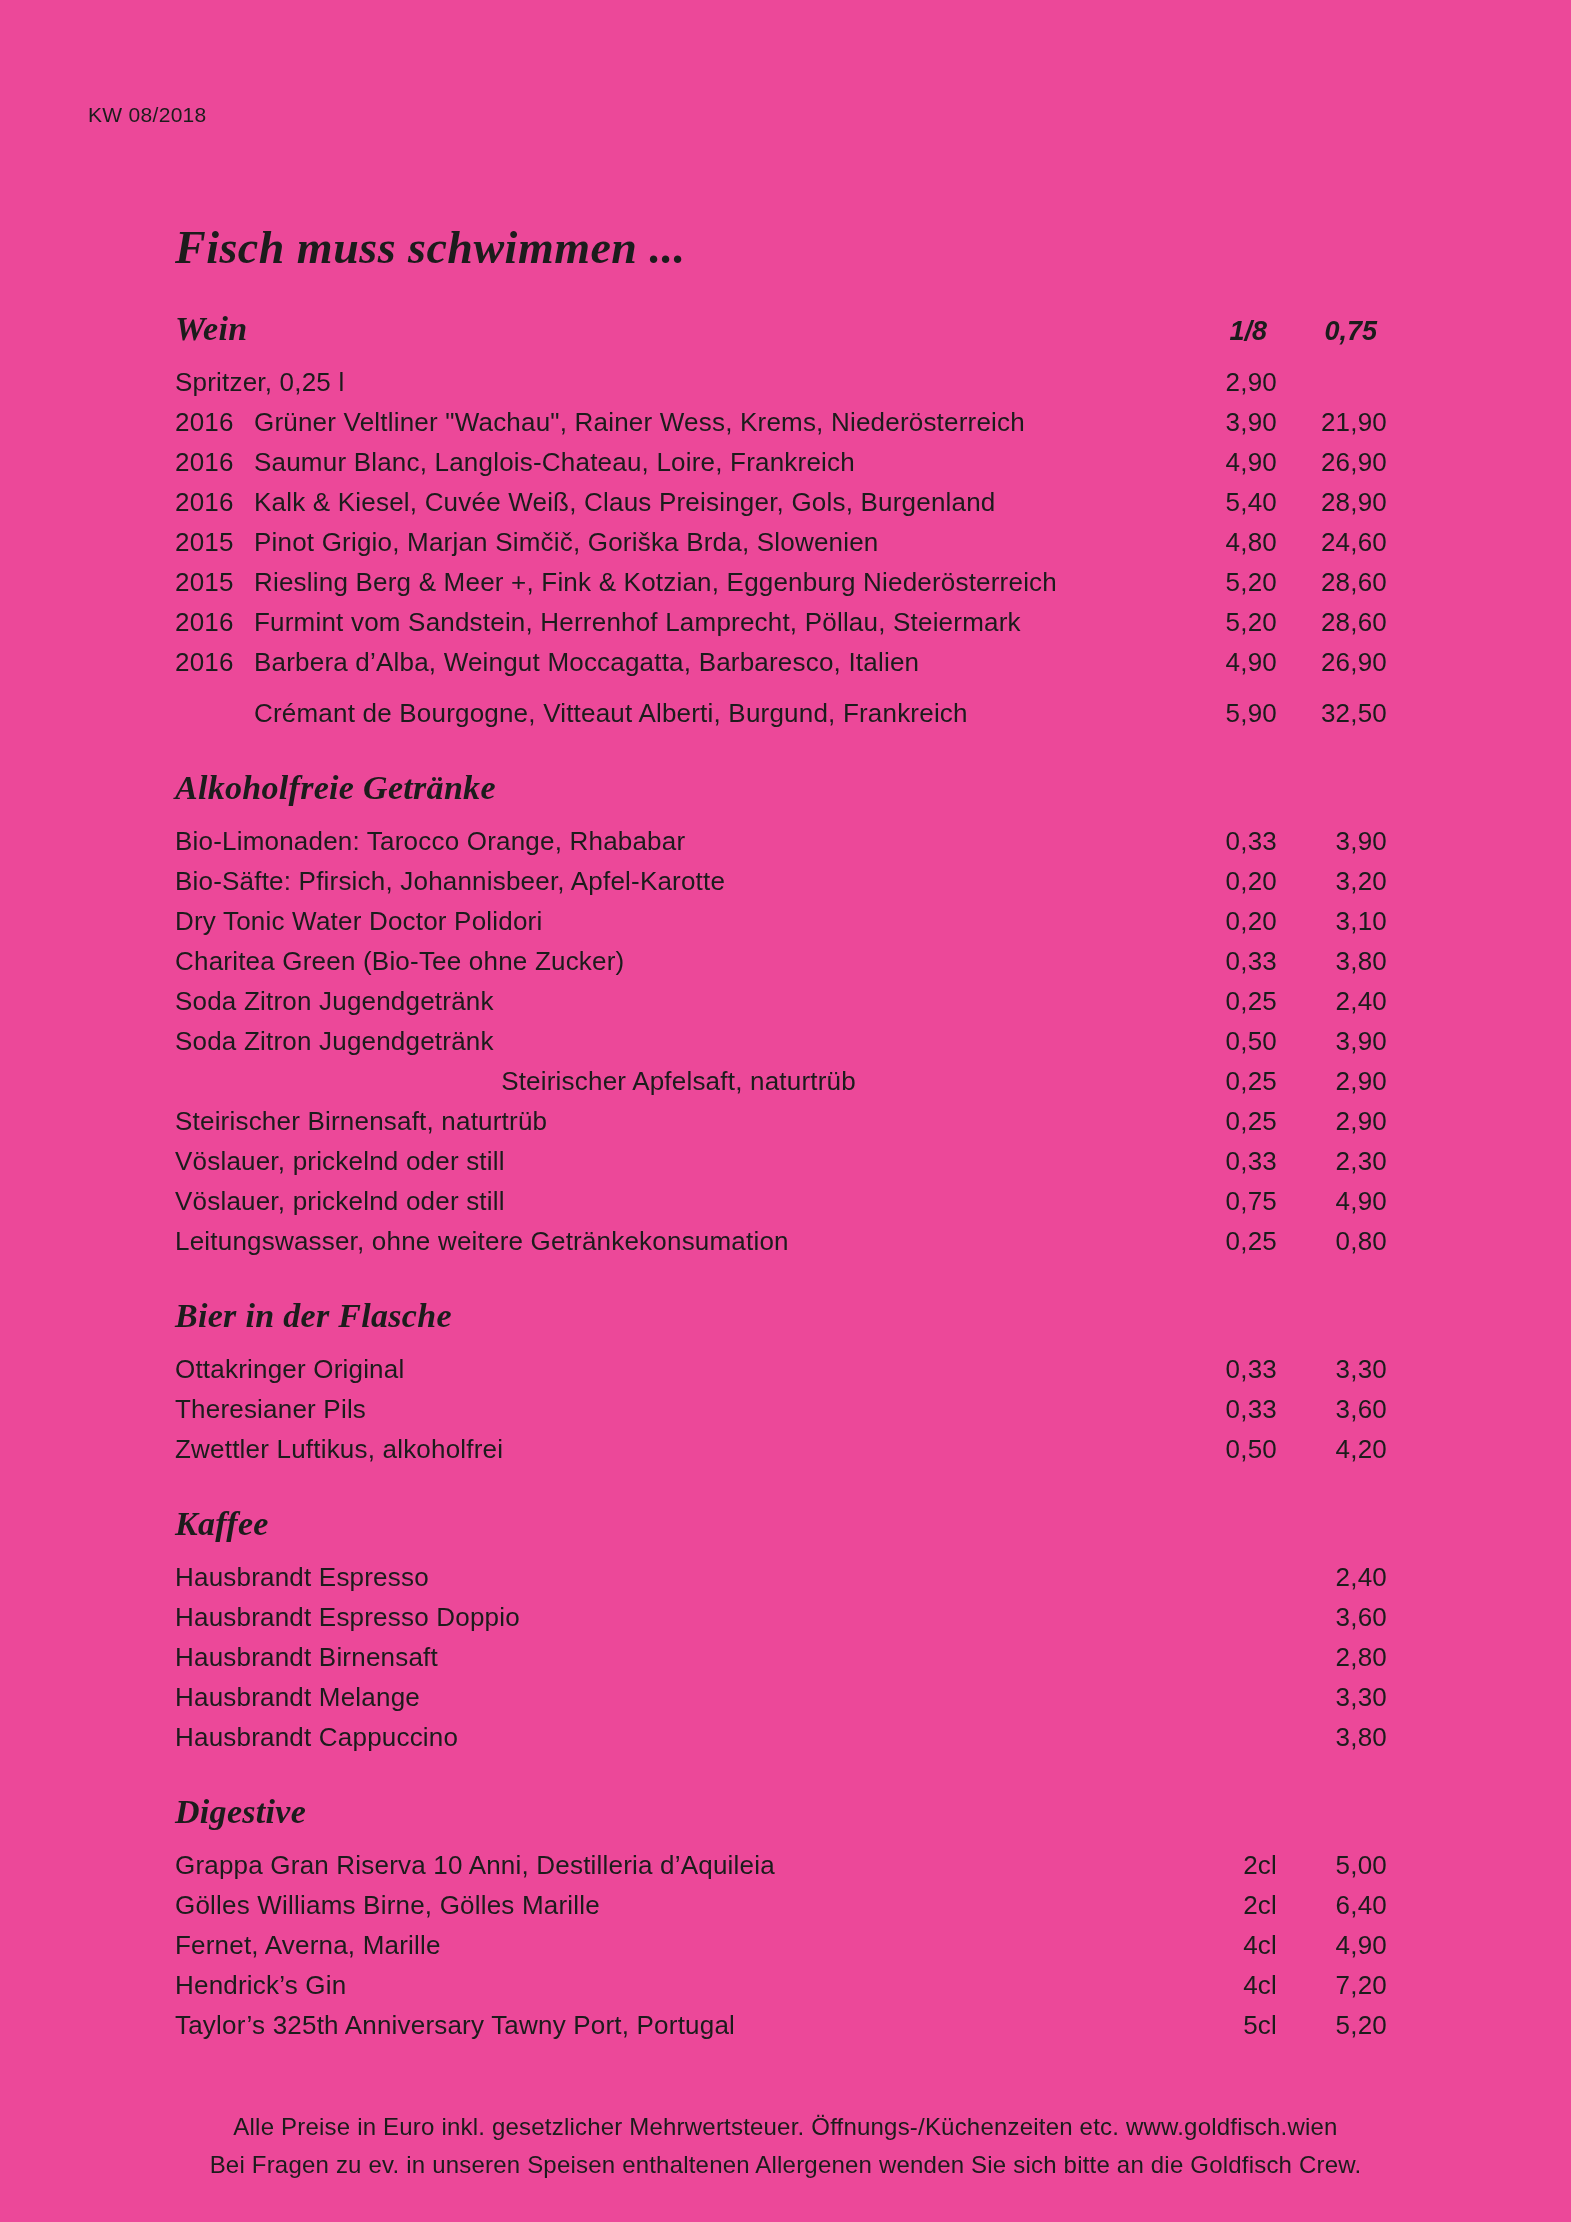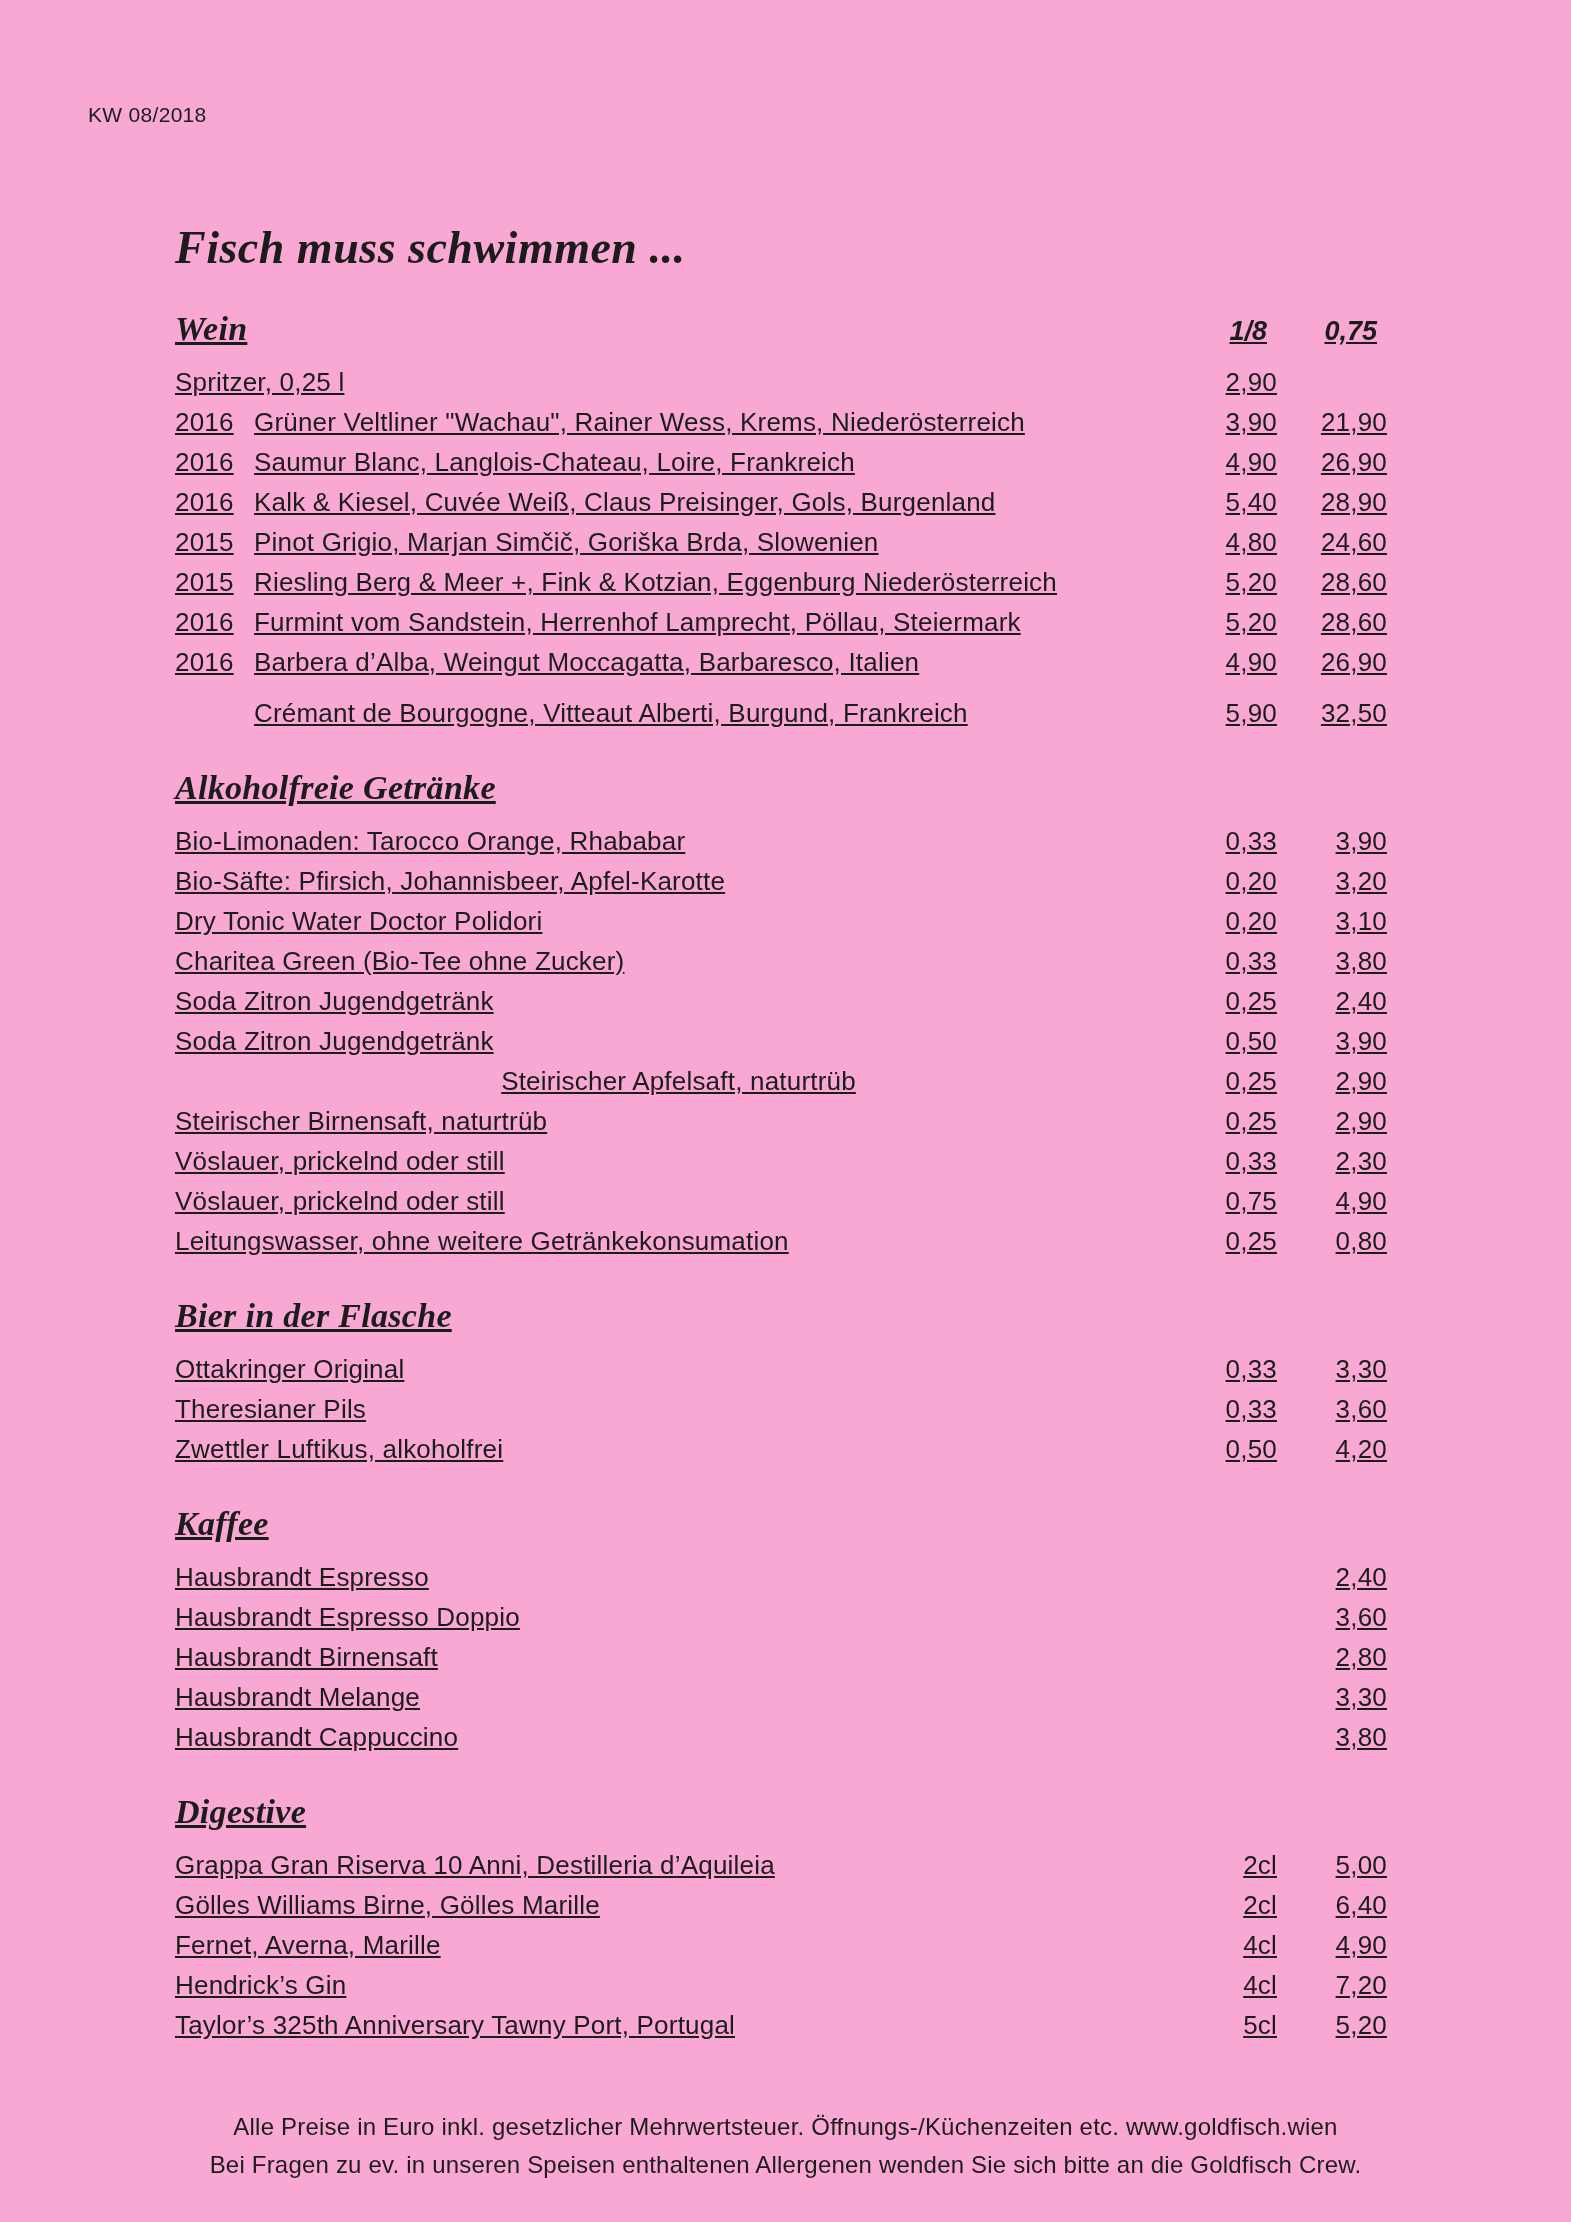--- a/index.html
+++ b/index.html
@@ -1,21 +1,21 @@
 <!DOCTYPE html>
 <html><head>
 <meta charset="utf-8">
 <style>
   html, body { margin: 0; padding: 0; background: #e8e8e8; }
   .page {
     position: relative;
     width: 1571px;
     height: 2222px;
     margin: 0 auto;
-    background: #f9a8d4;
+    background: #ec4899;
     color: #1c1c1c;
     font-family: "Liberation Sans", sans-serif;
     overflow: hidden;
   }
   .kw {
     position: absolute;
     left: 88px;
     top: 103px;
     font-size: 21px;
     letter-spacing: 0.3px;
@@ -28,21 +28,21 @@
   }
   .title {
     margin: 0;
     font-family: "Liberation Serif", serif;
     font-style: italic;
     font-weight: 700;
     font-size: 46px;
     line-height: 52px;
     letter-spacing: 0.5px;
   }
-  .section { margin-top: 36px; text-decoration: underline; }
+  .section { margin-top: 36px; }
   .section-head {
     display: grid;
     grid-template-columns: 1fr 95px 110px;
     align-items: baseline;
     margin-bottom: 15px;
   }
   .section-title {
     margin: 0;
     grid-column: 1;
     font-family: "Liberation Serif", serif;

